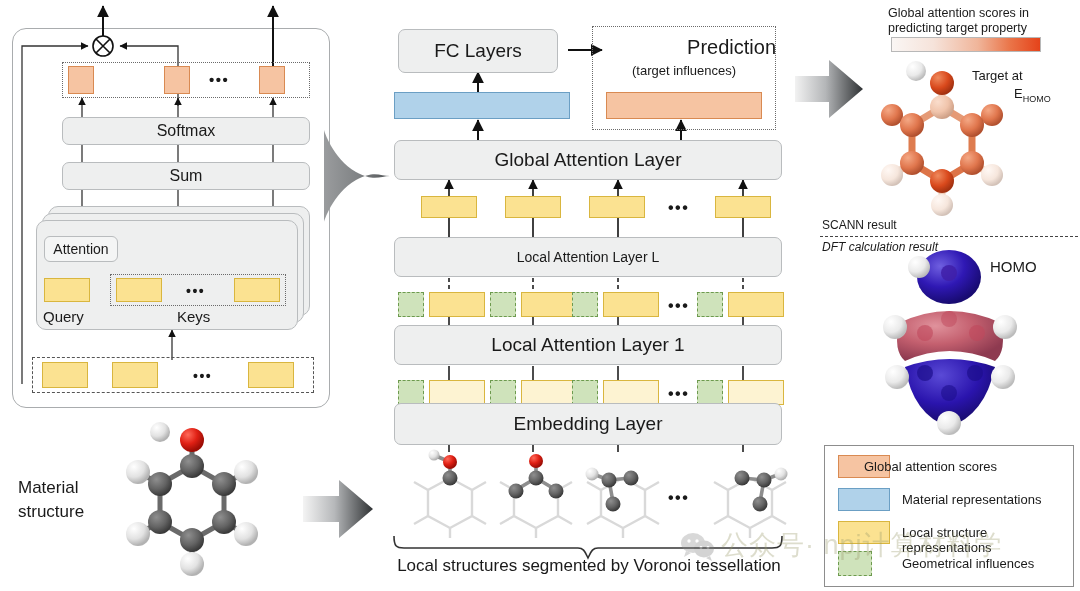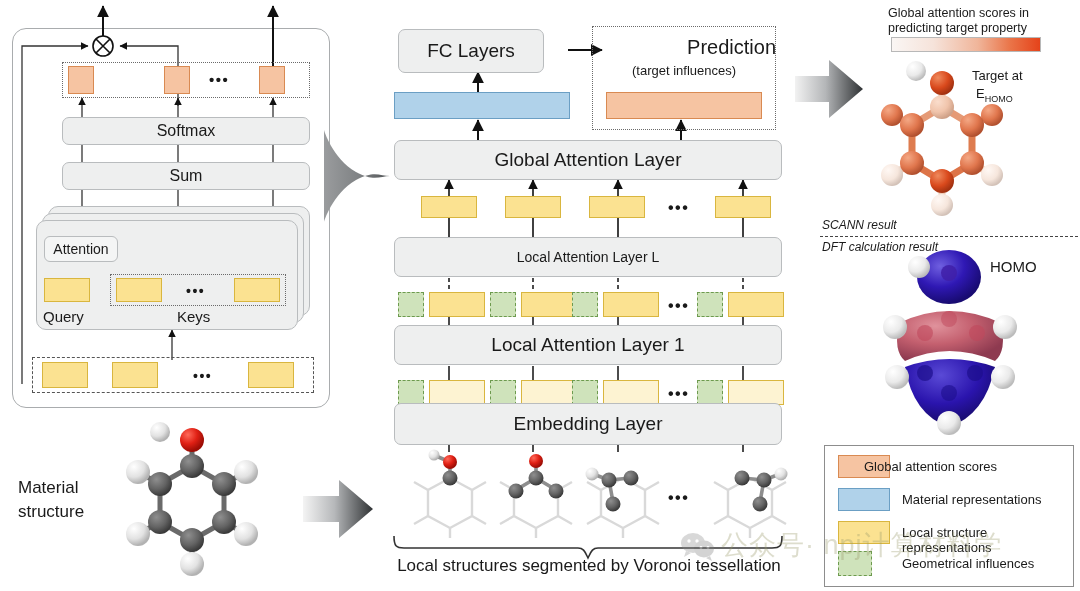--- a/index.html
+++ b/index.html
@@ -217,21 +217,21 @@
   <path d="M353,385 L353,366" stroke="#111" stroke-width="1.5" fill="none"></path>
 
   <path d="M59,452 L59,406" stroke="#111" stroke-width="1.5" fill="none"></path>
   <path d="M143,452 L143,406" stroke="#111" stroke-width="1.5" fill="none"></path>
   <path d="M228,452 L228,406" stroke="#111" stroke-width="1.5" fill="none"></path>
   <path d="M353,452 L353,406" stroke="#111" stroke-width="1.5" fill="none"></path>
 
   <path d="M4,536 C4,546 6,548 14,548 L188,548 C194,548 195,552 198,558 C201,552 202,548 208,548 L382,548 C390,548 392,546 392,536" stroke="#333" stroke-width="1.6" fill="none"></path>
 </svg>
 
-<div class="abs gblock" style="left:398px;top:29px;width:146px;height:44px;">
+<div class="abs gblock" style="left:398px;top:29px;width:160px;height:44px;">
   <span style="font-size:19px;">FC Layers</span>
 </div>
 
 <div class="abs dotbox" style="left:592px;top:26px;width:184px;height:104px;"></div>
 <div class="abs lbl" style="left:592px;top:36px;width:184px;text-align:right;font-size:20px;">Prediction</div>
 <div class="abs lbl" style="left:592px;top:63px;width:184px;text-align:center;font-size:13px;">(target influences)</div>
 <div class="abs salmon" style="left:606px;top:92px;width:156px;height:27px;"></div>
 
 <div class="abs blue" style="left:394px;top:92px;width:176px;height:27px;"></div>
 
@@ -334,21 +334,21 @@
   </defs>
   <path d="M0,18 L34,18 L34,2 L68,31 L34,60 L34,44 L0,44 Z" fill="url(#ga3)"></path>
 </svg>
 
 <div class="abs lbl" style="left:888px;top:6px;font-size:12.5px;">Global attention scores in</div>
 <div class="abs lbl" style="left:888px;top:21px;font-size:12.5px;">predicting target property</div>
 <div class="abs" style="left:891px;top:37px;width:148px;height:13px;border:1px solid #b8b8b8;
             background:linear-gradient(90deg,#faf6f4 0%,#f6e3da 28%,#f0b59a 58%,#ea7448 80%,#e5431a 100%);"></div>
 
 <div class="abs lbl" style="left:972px;top:68px;font-size:13px;">Target at</div>
-<div class="abs lbl" style="left:976px;top:86px;font-size:13px;">
+<div class="abs lbl" style="left:1014px;top:86px;font-size:13px;">
   <span>E</span><span style="font-size:9px;vertical-align:sub;">HOMO</span>
 </div>
 
 <svg class="abs" style="left:880px;top:55px;width:140px;height:160px;" viewBox="0 0 140 160">
   <defs>
     <radialGradient id="o1" cx="33%" cy="28%" r="72%">
         <stop offset="0%" stop-color="#ef8a5d"></stop>
         <stop offset="60%" stop-color="#d9491c"></stop>
         <stop offset="100%" stop-color="#a33211"></stop>
       </radialGradient>
@@ -390,21 +390,21 @@
   <circle cx="36" cy="16" r="10" fill="url(#wg)"></circle>
   <circle cx="62" cy="52" r="12" fill="url(#o3)"></circle>
   <circle cx="32" cy="70" r="12" fill="url(#o2)"></circle>
   <circle cx="92" cy="70" r="12" fill="url(#o2)"></circle>
   <circle cx="32" cy="108" r="12" fill="url(#o2)"></circle>
   <circle cx="92" cy="108" r="12" fill="url(#o2)"></circle>
   <circle cx="62" cy="126" r="12" fill="url(#o1)"></circle>
   <circle cx="62" cy="28" r="12" fill="url(#o1)"></circle>
 </svg>
 
-<div class="abs lbl" style="left:822px;top:218px;font-size:12px;font-style:italic;">SCANN result</div>
+<div class="abs lbl" style="left:822px;top:218px;font-size:12px;">SCANN result</div>
 <div class="abs" style="left:820px;top:236px;width:258px;border-top:1.4px dashed #444;"></div>
 <div class="abs lbl" style="left:822px;top:240px;font-size:12px;font-style:italic;text-align:right;">DFT calculation result</div>
 
 <div class="abs lbl" style="left:990px;top:258px;font-size:15px;">HOMO</div>
 
 <svg class="abs" style="left:885px;top:255px;width:150px;height:175px;" viewBox="0 0 150 175">
   <defs>
     <radialGradient id="blu" cx="36%" cy="30%" r="70%">
         <stop offset="0%" stop-color="#6f5fe0"></stop>
         <stop offset="55%" stop-color="#2f18b4"></stop>

